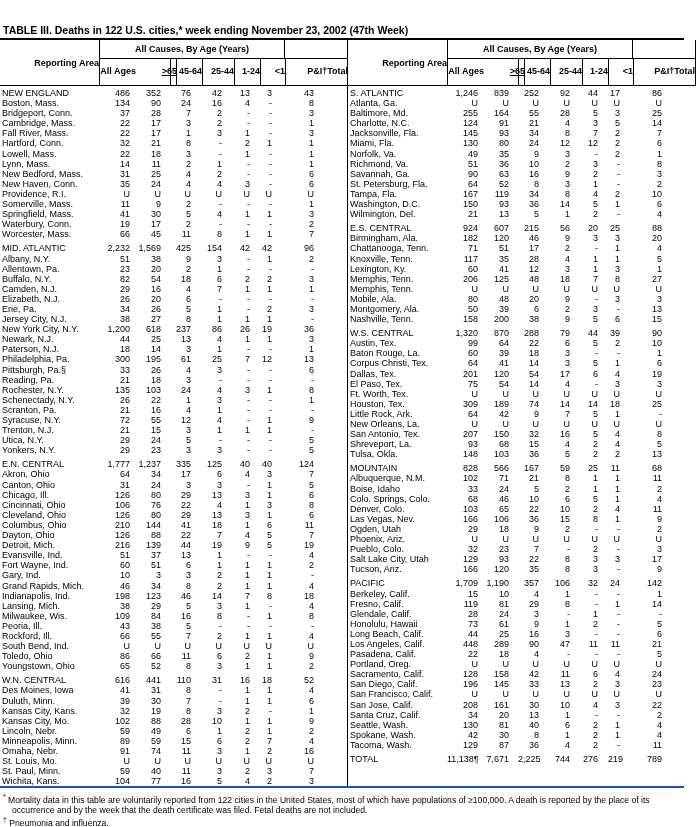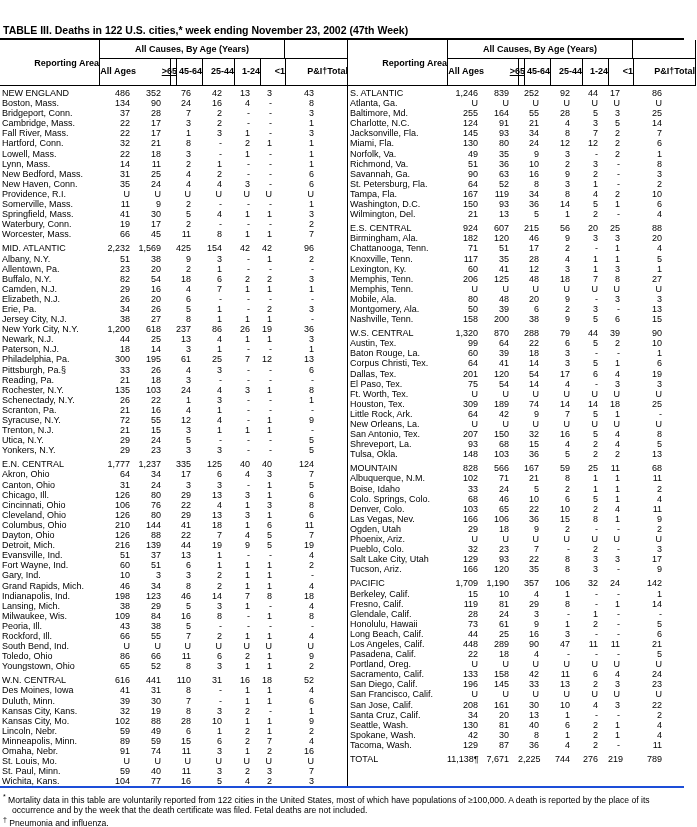--- a/index.html
+++ b/index.html
@@ -1347,21 +1347,21 @@
               <span class="cell num c2">U</span>
               <span class="cell num c3">U</span>
               <span class="cell num c4">U</span>
               <span class="cell num c5">U</span>
               <span class="cell num c6">U</span>
               <span class="cell num c7">U</span>
               <span class="cell num c8">U</span>
             </div>
             <div class="row">
               <span class="cell area">Sacramento, Calif.</span>
-              <span class="cell num c2">133</span>
+              <span class="cell num c2">128</span>
               <span class="cell num c3">158</span>
               <span class="cell num c4">42</span>
               <span class="cell num c5">11</span>
               <span class="cell num c6">6</span>
               <span class="cell num c7">4</span>
               <span class="cell num c8">24</span>
             </div>
             <div class="row">
               <span class="cell area">San Diego, Calif.</span>
               <span class="cell num c2">196</span>

